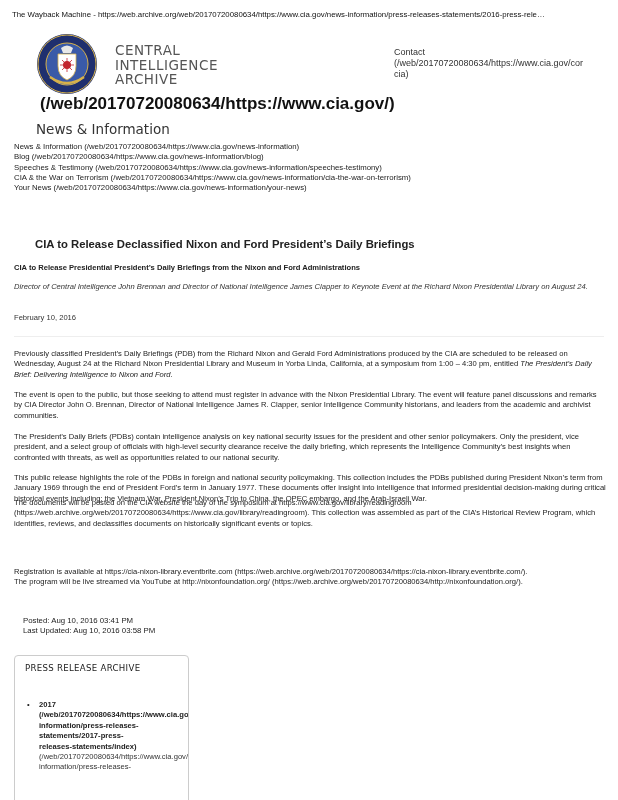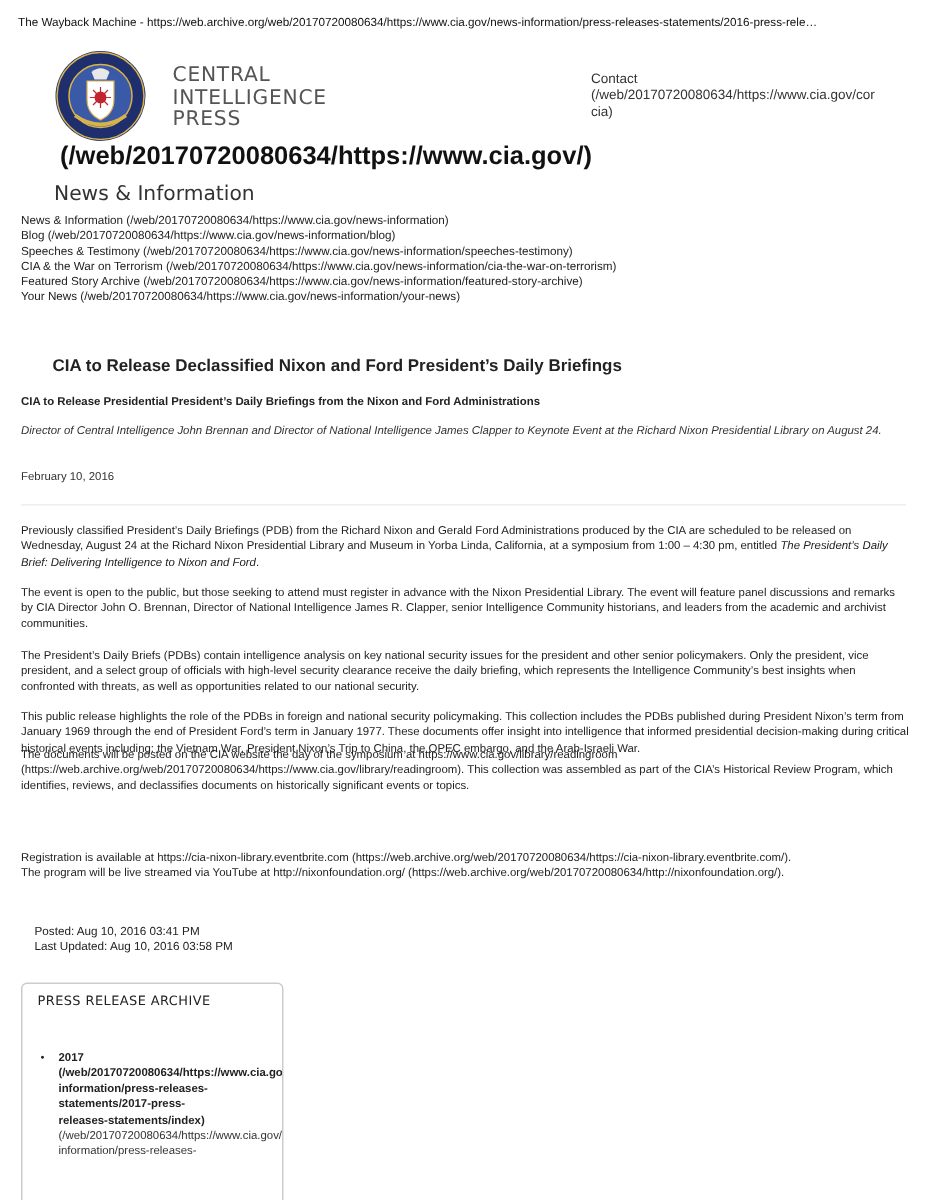--- a/index.html
+++ b/index.html
@@ -63,39 +63,38 @@
     <line x1="24" y1="32" x2="38" y2="32"></line>
     <line x1="26" y1="27" x2="36" y2="37"></line>
     <line x1="36" y1="27" x2="26" y2="37"></line>
   </g>
   <path d="M14 44 Q31 56 48 44" fill="none" stroke="#d8b24a" stroke-width="2.5"></path>
 </svg>
 
 <div class="logo-text">
   <div>CENTRAL</div>
   <div>INTELLIGENCE</div>
-  <div>PRESS</div>
+  <div>ARCHIVE</div>
 </div>
 
 <div class="home-link">(/web/20170720080634/https://www.cia.gov/)</div>
 
 <div class="contact">
   <div>Contact</div>
   <div>(/web/20170720080634/https://www.cia.gov/cor</div>
   <div>cia)</div>
 </div>
 
 <div class="section-heading">News &amp; Information</div>
 
 <nav class="subnav">
   <div>News &amp; Information (/web/20170720080634/https://www.cia.gov/news-information)</div>
   <div>Blog (/web/20170720080634/https://www.cia.gov/news-information/blog)</div>
   <div>Speeches &amp; Testimony (/web/20170720080634/https://www.cia.gov/news-information/speeches-testimony)</div>
   <div>CIA &amp; the War on Terrorism (/web/20170720080634/https://www.cia.gov/news-information/cia-the-war-on-terrorism)</div>
-  <div>Featured Story Archive (/web/20170720080634/https://www.cia.gov/news-information/featured-story-archive)</div>
   <div>Your News (/web/20170720080634/https://www.cia.gov/news-information/your-news)</div>
 </nav>
 
 <h1 class="article-title">CIA to Release Declassified Nixon and Ford President’s Daily Briefings</h1>
 <h2 class="article-subtitle">CIA to Release Presidential President’s Daily Briefings from the Nixon and Ford Administrations</h2>
 <p class="article-lead">Director of Central Intelligence John Brennan and Director of National Intelligence James Clapper to Keynote Event at the Richard Nixon Presidential Library on August 24.</p>
 <p class="article-date">February 10, 2016</p>
 
 <div class="rule"></div>
 

